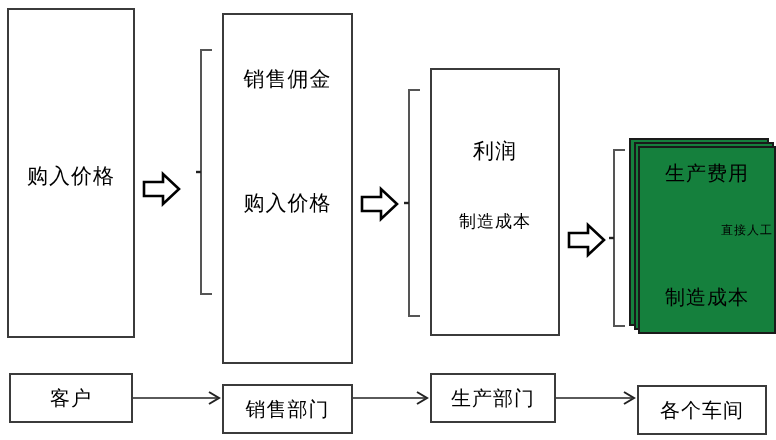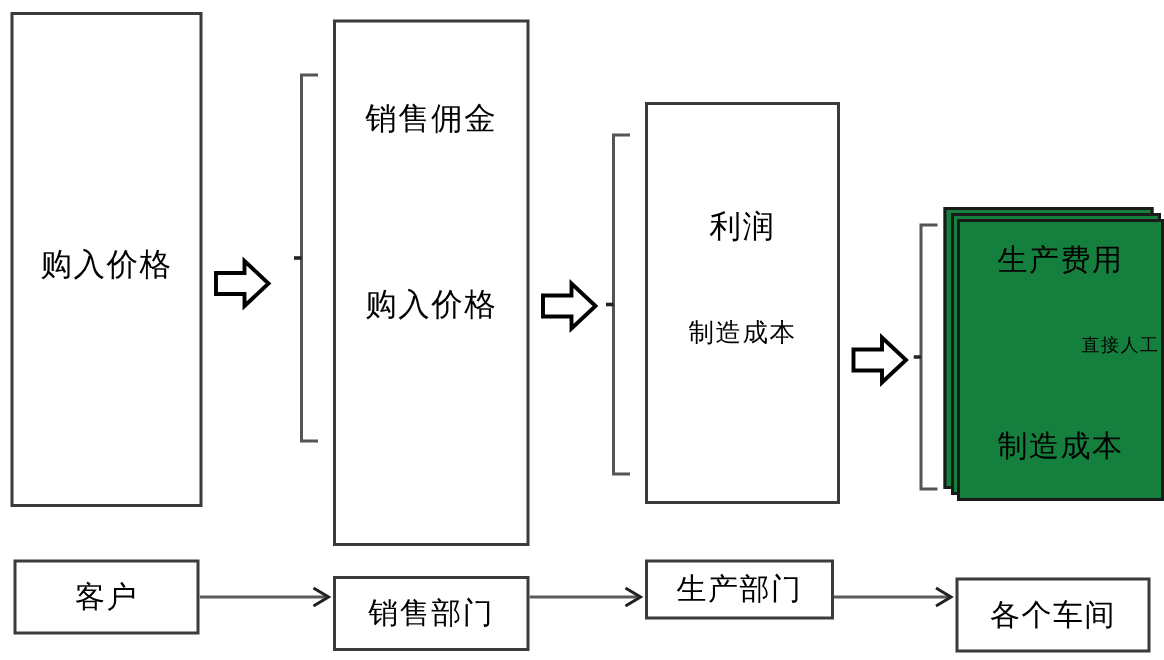--- a/index.html
+++ b/index.html
@@ -73,21 +73,21 @@
     border: 2px solid #3b3b3b;
     background: #ffffff;
   }
   .bbox .box-label {
     top: 50%;
     transform: translateY(-50%);
     font-size: 20px;
   }
   #b1 { left: 9px;  top: 373px; width: 124px; height: 50px; padding-left: 40px; }
   #b2 { left: 222px; top: 384px; width: 131px; height: 50px; }
-  #b3 { left: 430px; top: 373px; width: 126px; height: 40px; }
+  #b3 { left: 430px; top: 373px; width: 126px; height: 50px; }
   #b4 { left: 637px; top: 373px; width: 130px; height: 50px; margin-top: 12px; }
 
   
   .block-arrow { position: absolute; }
   #arrow1 { left: 142px; top: 169px; }
   #arrow2 { left: 360px; top: 184px; }
   #arrow3 { left: 567px; top: 220px; }
 
   
   .bracket { position: absolute; }

